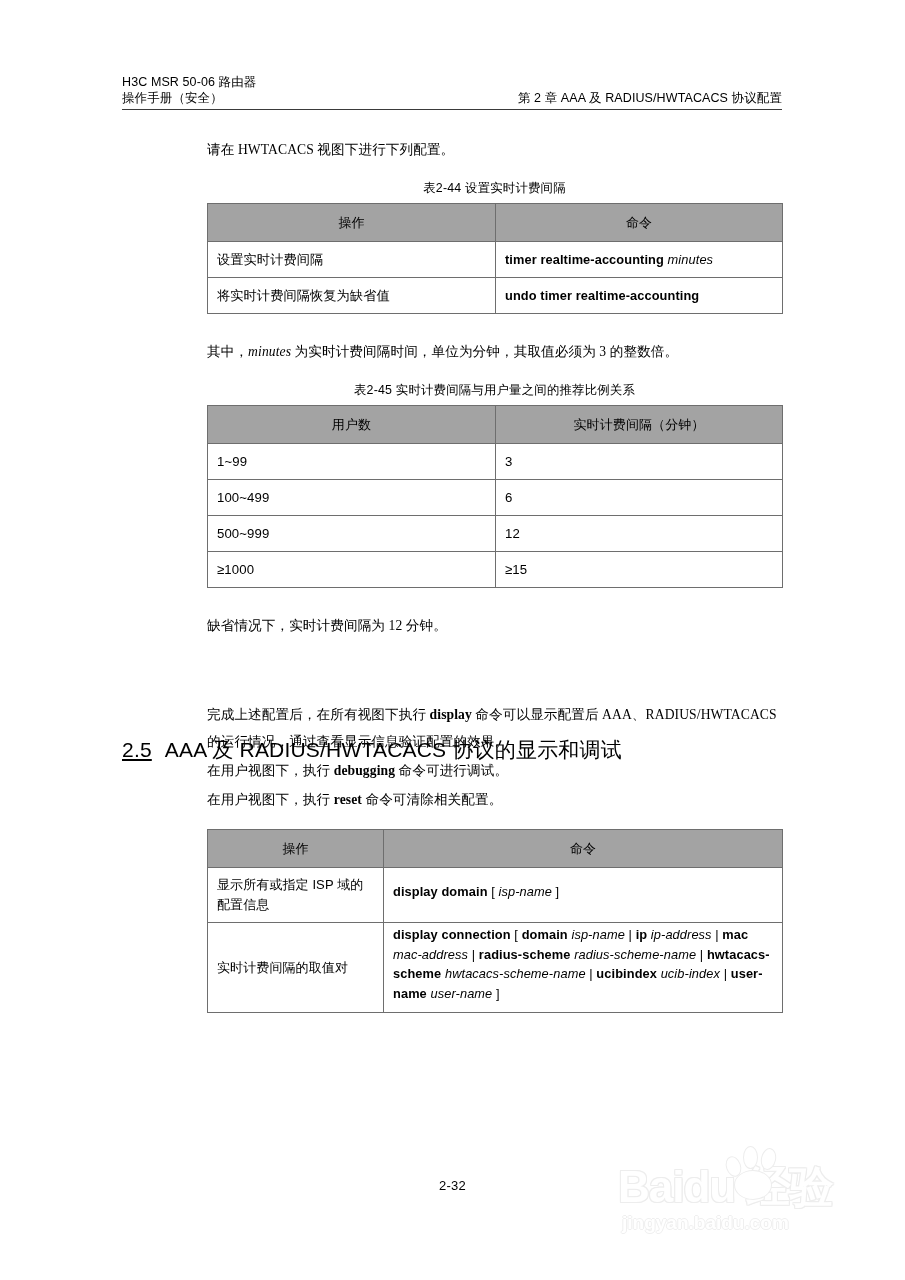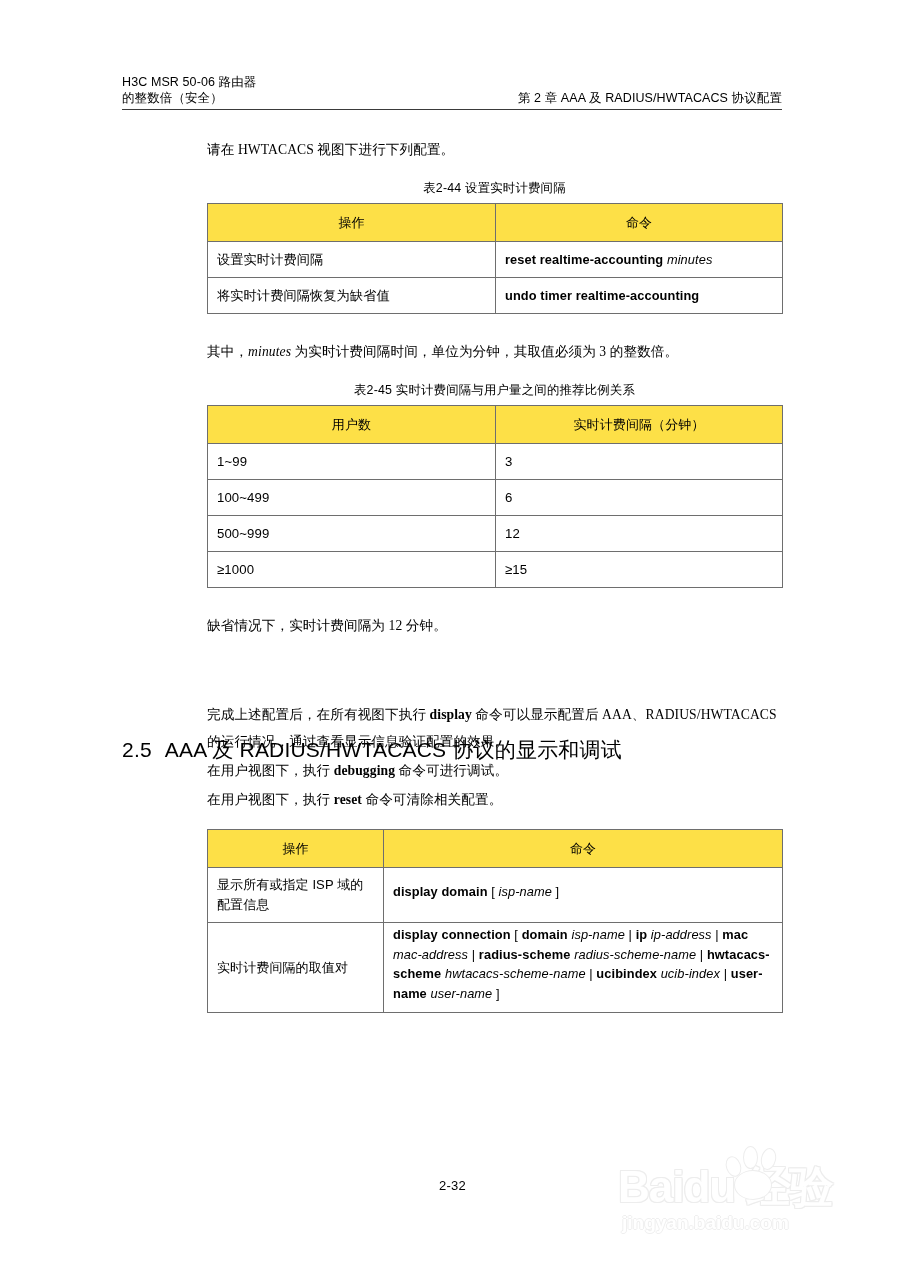--- a/index.html
+++ b/index.html
@@ -91,21 +91,21 @@
   table.doc-table th,
   table.doc-table td {
     border: 1px solid #6e6e6e;
     padding: 7px 9px;
     font-size: 13.2px;
     line-height: 21px;
     vertical-align: middle;
     letter-spacing: 0.1px;
   }
   table.doc-table th {
-    background: #fde047;
+    background: #a3a3a3;
     text-align: center;
     font-weight: normal;
     font-size: 13px;
     padding: 8px 9px;
   }
   table.doc-table td.cmd {
     font-size: 12.8px;
   }
   table.doc-table td.cmd b { font-weight: bold; }
   table.doc-table td.cmd i { font-style: italic; }
@@ -130,21 +130,21 @@
   
   h2.sec-heading {
     position: absolute;
     left: 122px;
     margin: 0;
     font-size: 21px;
     font-weight: normal;
     letter-spacing: 0.2px;
     line-height: 30px;
   }
-  h2.sec-heading .sec-num { margin-right: 13px; }
+  h2.sec-heading .sec-num { margin-right: 13px; text-decoration: underline; }
 
   
   .page-number {
     position: absolute;
     left: 0;
     top: 1178px;
     width: 905px;
     text-align: center;
     font-size: 13px;
     letter-spacing: 0.3px;
@@ -207,21 +207,21 @@
   .wm-pad  { left: 14px; top: 24px; width: 36px; height: 28px; border-radius: 50% 50% 45% 45%; }
 </style>
 </head>
 <body>
 
 <div class="page">
 
   <div class="doc-header">
     <div class="hdr-line1">H3C MSR 50-06 路由器</div>
     <div class="hdr-line2">
-      <span>的整数倍（安全）</span>
+      <span>操作手册（安全）</span>
       <span>第 2 章  AAA 及 RADIUS/HWTACACS 协议配置</span>
     </div>
   </div>
 
   <div class="content">
 
     <p class="para tight">请在 HWTACACS 视图下进行下列配置。</p>
 
     <div class="spacer-sm"></div>
 
@@ -233,21 +233,21 @@
         </colgroup>
       <thead>
         <tr>
           <th>操作</th>
           <th>命令</th>
         </tr>
       </thead>
       <tbody>
         <tr>
           <td>设置实时计费间隔</td>
-          <td class="cmd"><b class="bd">reset realtime-accounting </b><em class="it">minutes</em></td>
+          <td class="cmd"><b class="bd">timer realtime-accounting </b><em class="it">minutes</em></td>
         </tr>
         <tr>
           <td>将实时计费间隔恢复为缺省值</td>
           <td class="cmd"><b class="bd">undo timer realtime-accounting</b></td>
         </tr>
       </tbody>
     </table>
 
     <div class="spacer-md"></div>
 

